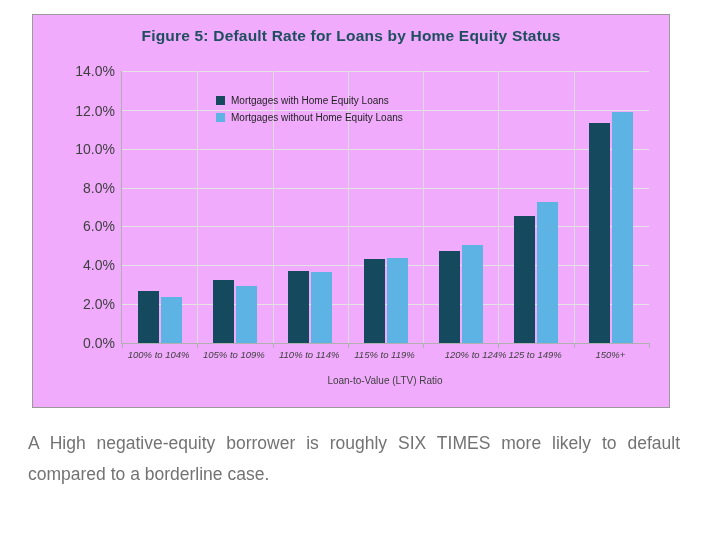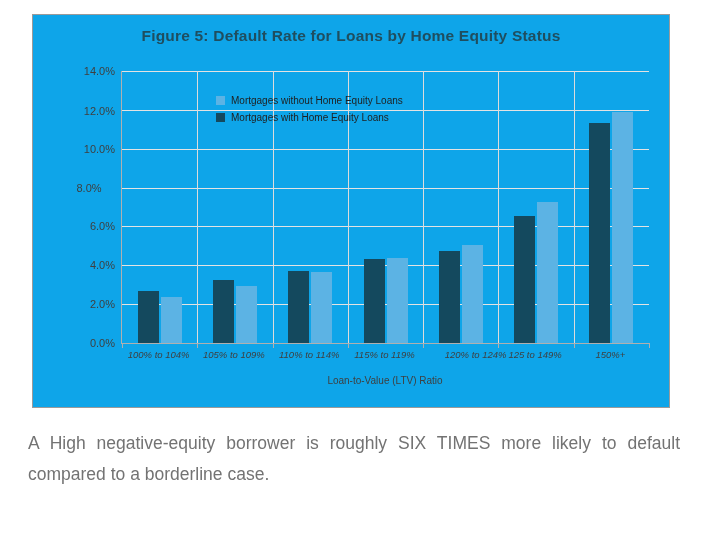--- a/index.html
+++ b/index.html
@@ -20,21 +20,21 @@
     background: #ffffff;
   }
   
   #chart-frame {
     position: absolute;
     left: 32px;
     top: 14px;
     width: 638px;
     height: 394px;
     border: 1px solid #9a9a9a;
-    background: #0ea5e9;
+    background: #f0abfc;
     box-sizing: border-box;
   }
   #chart-title {
     position: absolute;
     left: 0;
     top: 12px;
     width: 100%;
     text-align: center;
     font-size: 15.5px;
     font-weight: bold;
@@ -57,21 +57,21 @@
     left: 0;
     width: 100%;
     height: 0;
     border-top: 1px solid #e3e3e3;
   }
   .ytick-label {
     position: absolute;
     right: 0;
     width: 52px;
     text-align: right;
-    font-size: 11px;
+    font-size: 14px;
     color: #3f3f3f;
     transform: translateY(-50%);
   }
   #y-axis-labels {
     position: absolute;
     left: 22px;
     top: 56px;
     width: 60px;
     height: 273px;
   }
@@ -163,21 +163,21 @@
 
   <div id="chart-frame">
 
     <div id="chart-title">Figure 5: Default Rate for Loans by Home Equity Status</div>
 
     <div id="y-axis-labels">
         <div class="ytick-label" style="top: 272px;">0.0%</div>
         <div class="ytick-label" style="top: 233.143px;">2.0%</div>
         <div class="ytick-label" style="top: 194.286px;">4.0%</div>
         <div class="ytick-label" style="top: 155.429px;">6.0%</div>
-        <div class="ytick-label" style="top: 116.571px; text-align: center;">8.0%</div>
+        <div class="ytick-label" style="top: 116.571px;">8.0%</div>
         <div class="ytick-label" style="top: 77.7143px;">10.0%</div>
         <div class="ytick-label" style="top: 31px; margin-top: 9px;">12.0%</div>
         <div class="ytick-label" style="top: 0px;">14.0%</div>
       </div>
 
     <div id="plot-area">
         <div class="gridline" style="top: 233.143px;"></div>
         <div class="gridline" style="top: 194.286px;"></div>
         <div class="gridline" style="top: 155.429px;"></div>
         <div class="gridline" style="top: 116.571px;"></div>
@@ -221,26 +221,26 @@
         <div class="xtick-label" style="left: 225.857px; width: 75.2857px;">115% to 119%</div>
         <div class="xtick-label" style="left: 317px; width: 75.2857px;">120% to 124%</div>
         <div class="xtick-label" style="left: 376.429px; width: 75.2857px;">125 to 149%</div>
         <div class="xtick-label" style="left: 451.714px; width: 75.2857px;">150%+</div>
       </div>
 
     <div id="x-axis-title">Loan-to-Value (LTV) Ratio</div>
 
     <div id="legend">
       <div class="legend-row">
+        <span class="legend-swatch series0"></span>
+        <span class="legend-text">Mortgages with Home Equity Loans</span>
+      </div>
+      <div class="legend-row">
         <span class="legend-swatch series1"></span>
         <span class="legend-text">Mortgages without Home Equity Loans</span>
-      </div>
-      <div class="legend-row">
-        <span class="legend-swatch series0"></span>
-        <span class="legend-text">Mortgages with Home Equity Loans</span>
       </div>
     </div>
 
   </div>
 
   <div id="caption">
     <span class="line1">A High negative-equity borrower is roughly SIX TIMES</span>
     <span class="line2">more likely to default compared to a borderline case.</span>
   </div>
 

